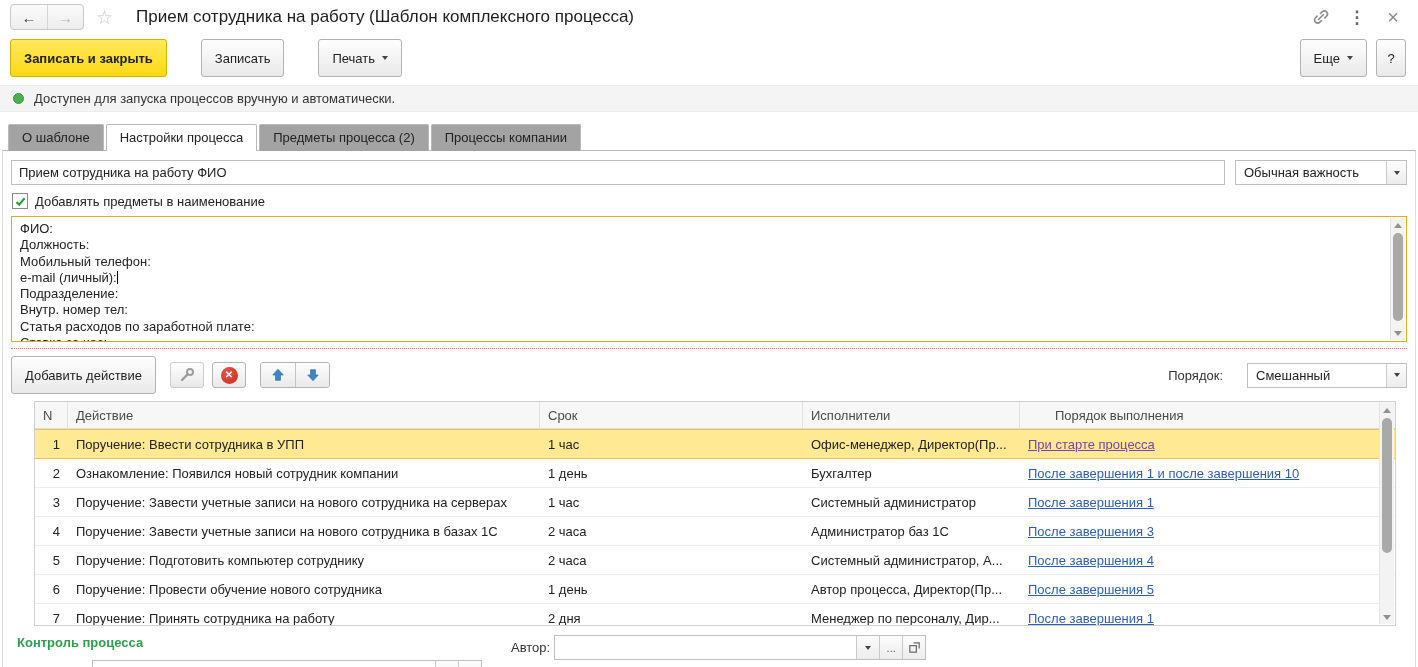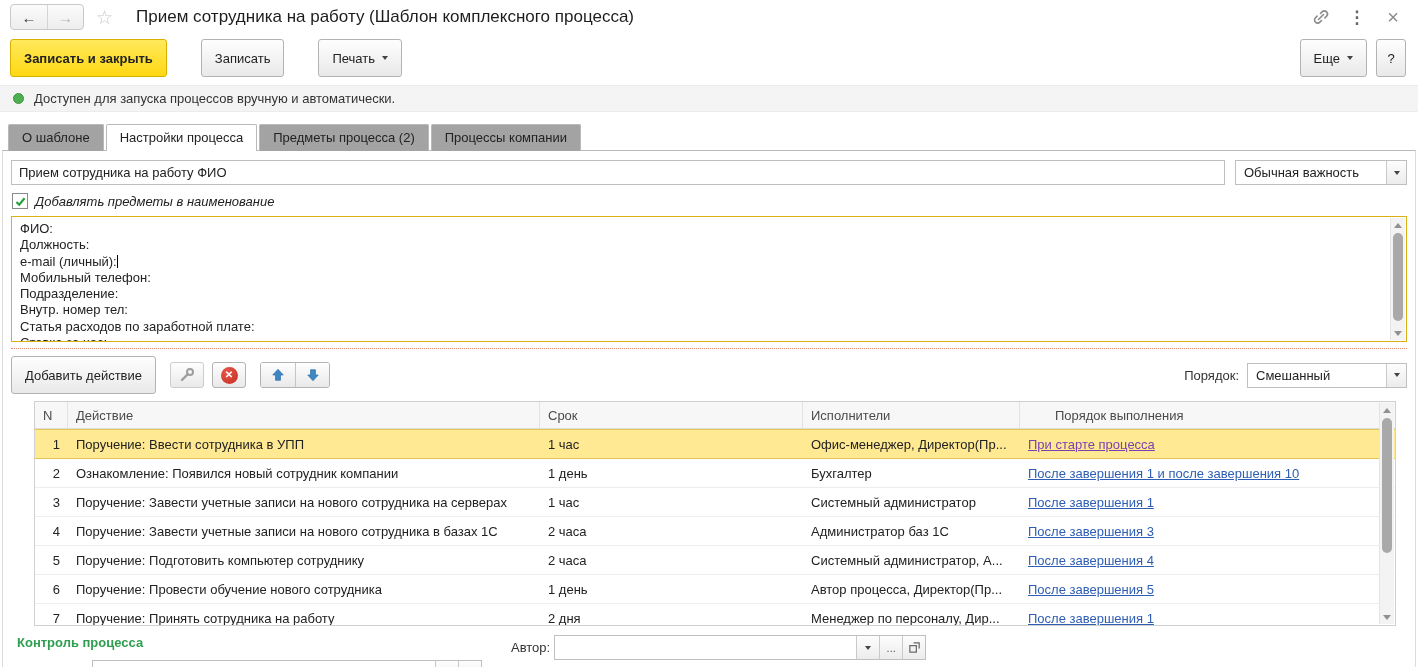--- a/index.html
+++ b/index.html
@@ -47,21 +47,21 @@
 
   .name-row { display:flex; gap:10px; margin:1px 2px 0 2px; }
   .text-input { height:25px; border:1px solid #bfbfbf; padding:0 7px; font-size:13px; font-family:inherit; color:#222; background:#fff; }
   .name-input { flex:1; }
   .combo { display:flex; height:25px; border:1px solid #bfbfbf; background:#fff; }
   .combo-imp { width:172px; }
   .combo-val { flex:1; padding:0 8px; line-height:23px; white-space:nowrap; overflow:hidden; }
   .combo-btn { width:20px; border-left:1px solid #c9c9c9; background:linear-gradient(#fdfdfd,#ececec);
     display:flex; align-items:center; justify-content:center; cursor:pointer; }
 
-  .check-row { display:flex; align-items:center; gap:7px; margin:8px 2px 7px 3px;font-style:italic; }
+  .check-row { display:flex; align-items:center; gap:7px; margin:8px 2px 7px 3px; }
   .checkbox { width:16px; height:16px; border:1px solid #8a8a8a; background:#fff; display:flex; align-items:center; justify-content:center; cursor:pointer; }
 
   .desc-box { margin:0 2px; border:1px solid #d9b117; height:126px; position:relative;
     padding:4px 24px 4px 8px; line-height:16.3px; color:#222; overflow:hidden; }
   .caret-bar { display:inline-block; width:1px; height:13px; background:#000; vertical-align:-2px; }
 
   
   .vscroll { position:absolute; top:1px; right:1px; bottom:1px; width:15px; background:#f3f3f3; border-left:1px solid #e4e4e4; }
   .sb-arrow { position:absolute; left:0; width:100%; height:14px; display:flex; align-items:center; justify-content:center; }
   .sb-up { top:0; } .sb-dn { bottom:0; }
@@ -74,21 +74,21 @@
   
   .actions-bar { display:flex; align-items:center; margin:7px 2px 7px 2px; }
   .icon-btn { width:34px; height:26px; border:1px solid #b3b3b3; border-radius:3px;
     background:linear-gradient(#fefefe,#e9e9e9); display:flex; align-items:center; justify-content:center; cursor:pointer; }
   .icon-btn.disabled { border-color:#cccccc; }
   .cancel-circle { width:17px; height:17px; border-radius:50%; background:radial-gradient(circle at 35% 30%, #e5584a, #c62c1e);
     color:#fff; font-size:10px; font-weight:bold; display:flex; align-items:center; justify-content:center; line-height:1; }
   .updown { display:flex; border:1px solid #b3b3b3; border-radius:3px; overflow:hidden; }
   .ud-btn { width:34px; height:24px; background:linear-gradient(#fefefe,#e9e9e9); display:flex; align-items:center; justify-content:center; cursor:pointer; }
   .ud-btn + .ud-btn { border-left:1px solid #c4c4c4; }
-  .order-label { color:#333; margin-right:8px; }
+  .order-label { color:#333; margin-right:24px; }
   .combo-order { width:160px; }
   .ml8{margin-left:8px;} .ml14{margin-left:14px;}
 
   
   .table-wrap { margin:0 13px 0 25px; border:1px solid #d0d0d0; height:225px; overflow:hidden; position:relative; background:#fff; }
   .tgrid { display:grid; grid-template-columns:33px 472px 263px 217px 1fr; align-items:center; }
   .thead { height:27px; background:#f7f7f7; border-bottom:1px solid #dcdcdc; color:#4a4a4a; }
   .thead > div { padding:0 8px; border-right:1px solid #e2e2e2; height:100%; display:flex; align-items:center; overflow:hidden; white-space:nowrap; }
   .thead > div:last-child { border-right:none;margin-left:27px; }
   .trow { height:29px; border-bottom:1px solid #ededed; background:#fff; cursor:pointer; }
@@ -193,22 +193,22 @@
       <svg width="13" height="13" viewBox="0 0 16 16">
         <path d="M3 8.5 l3.4 3.4 L13 4" fill="none" stroke="#21a038" stroke-width="2.6"></path>
       </svg>
     </span>
     <span>Добавлять предметы в наименование</span>
   </div>
 
   <div class="desc-box">
     <div>ФИО:</div>
     <div>Должность:</div>
+    <div>Мобильный телефон:</div>
     <div><span>e-mail (личный):</span><span class="caret-bar"></span></div>
-    <div>Мобильный телефон:</div>
     <div>Подразделение:</div>
     <div>Внутр. номер тел:</div>
     <div>Статья расходов по заработной плате:</div>
     <div>Ставка за час:</div>
     <div class="vscroll">
       <span class="sb-arrow sb-up">
           <span class="tri-up"></span>
         </span>
       <div class="sb-thumb" style="top:15px; height:88px;"></div>
       <span class="sb-arrow sb-dn">

